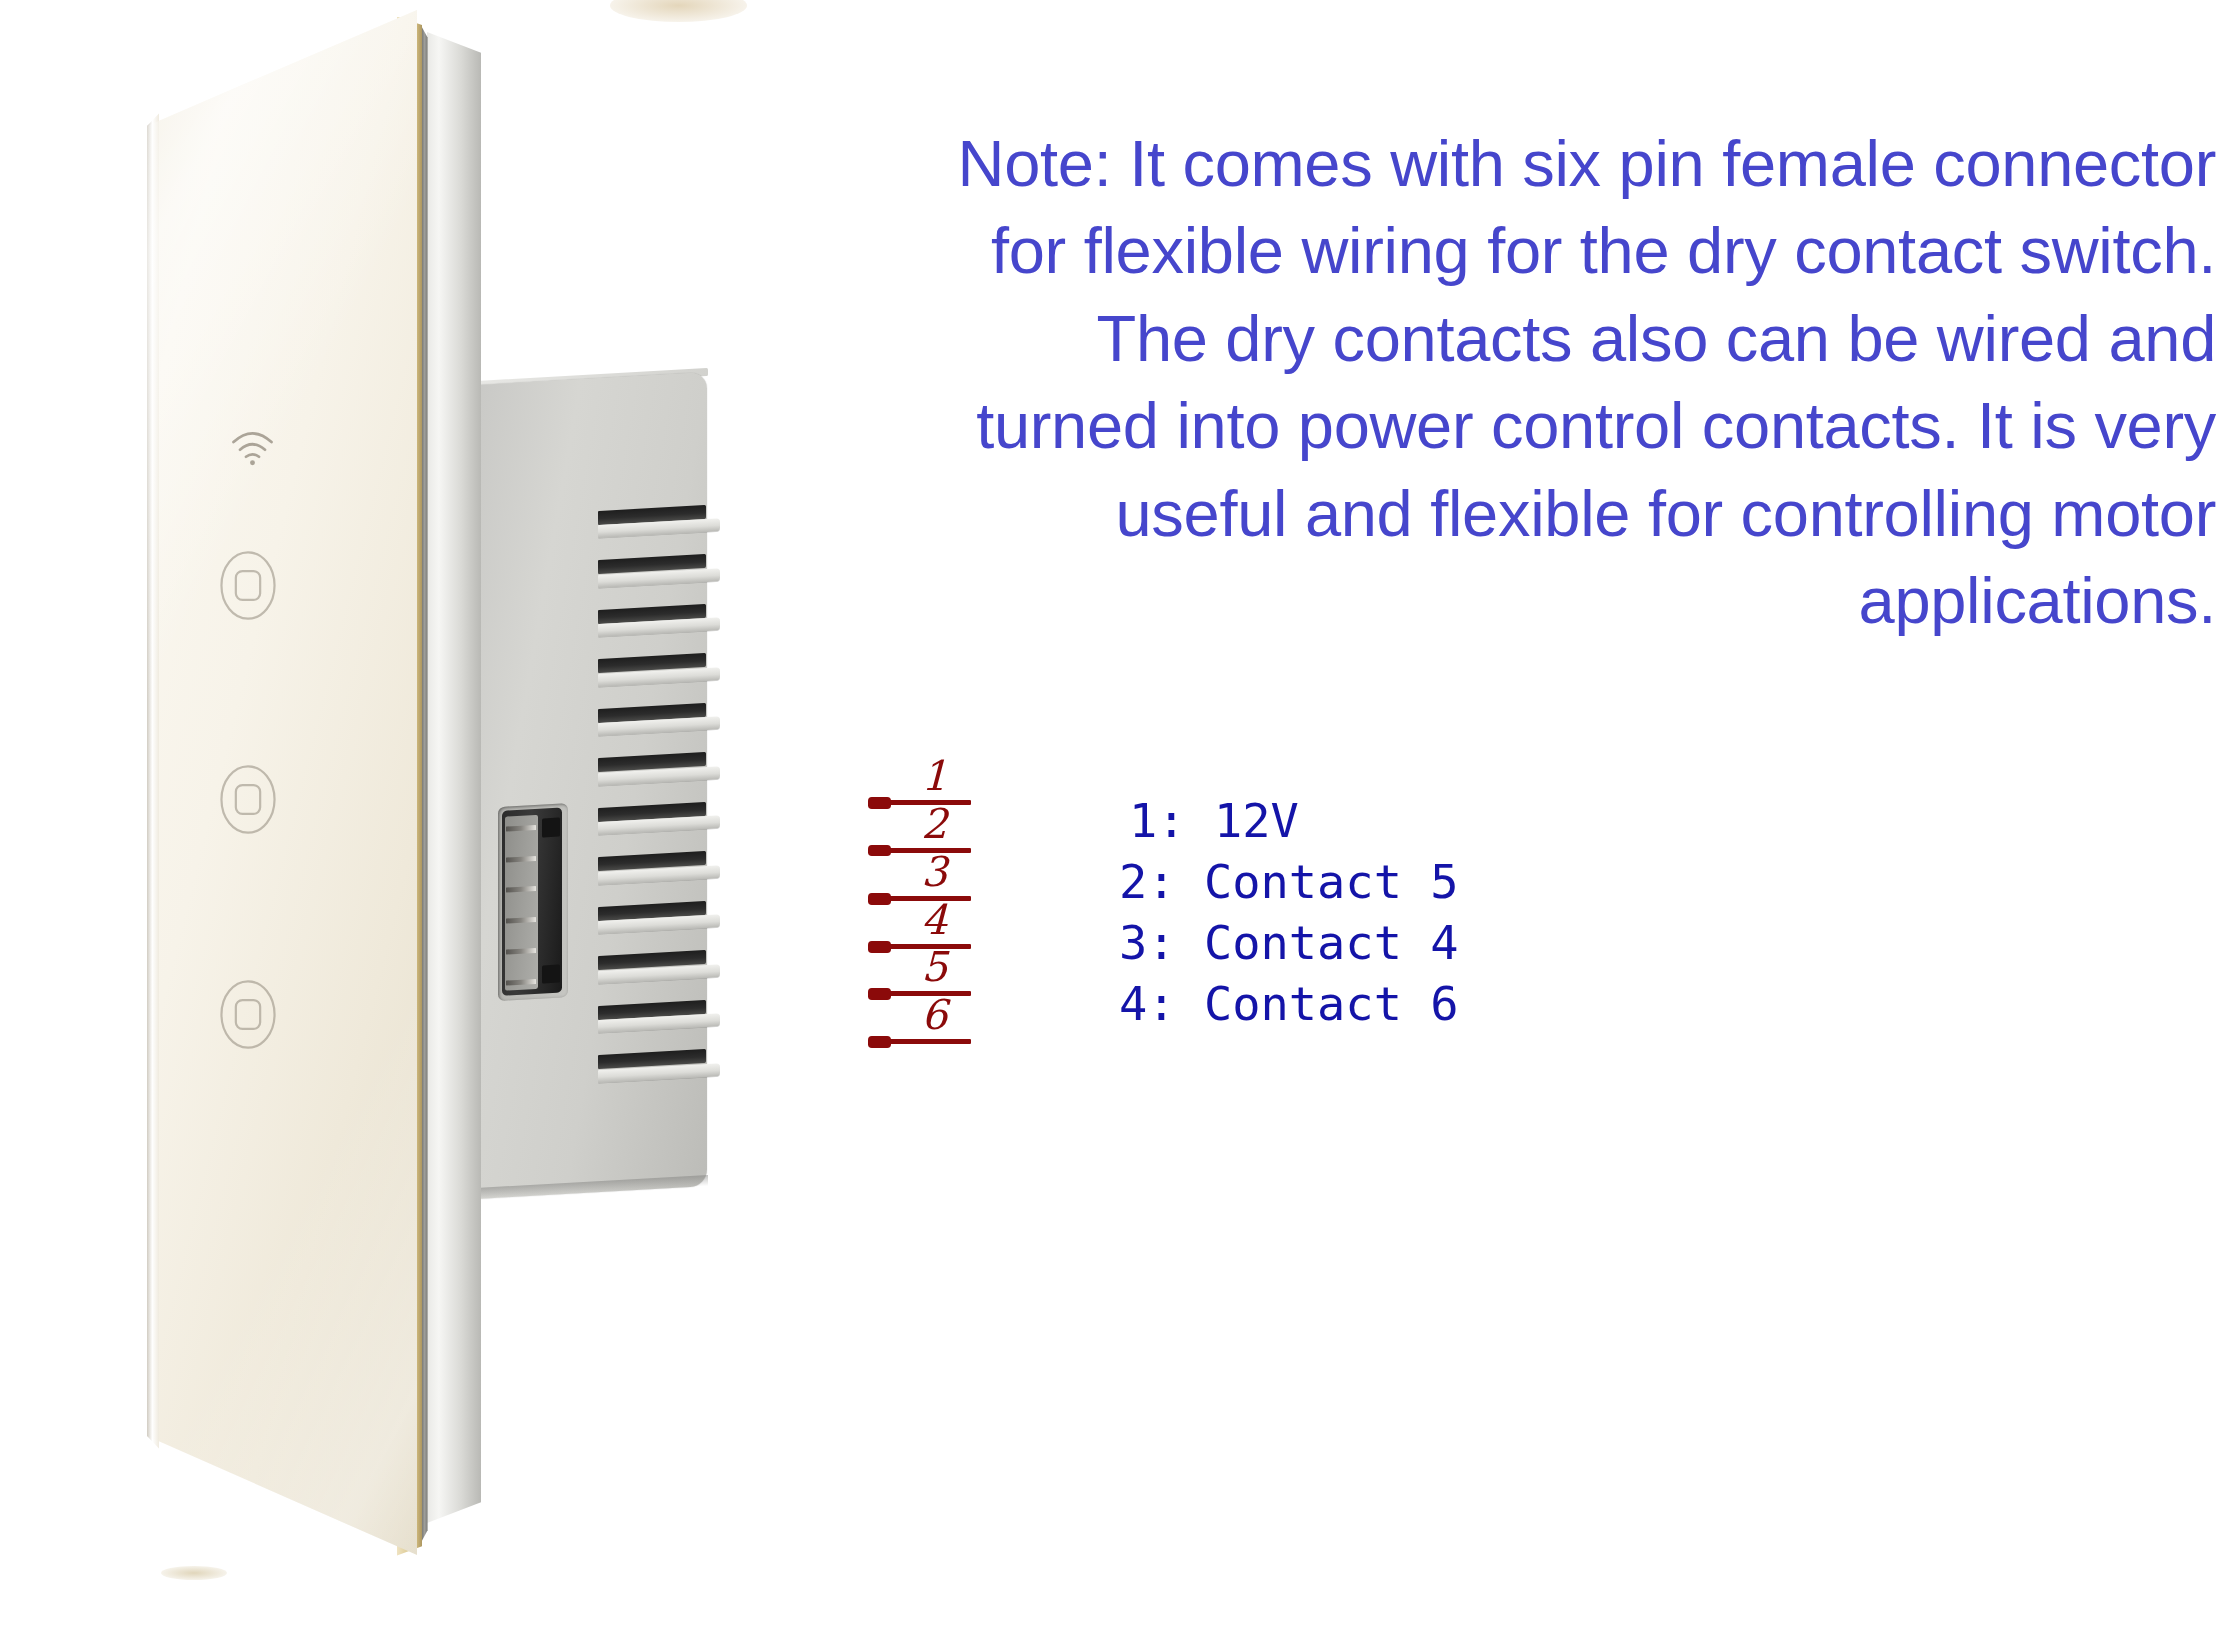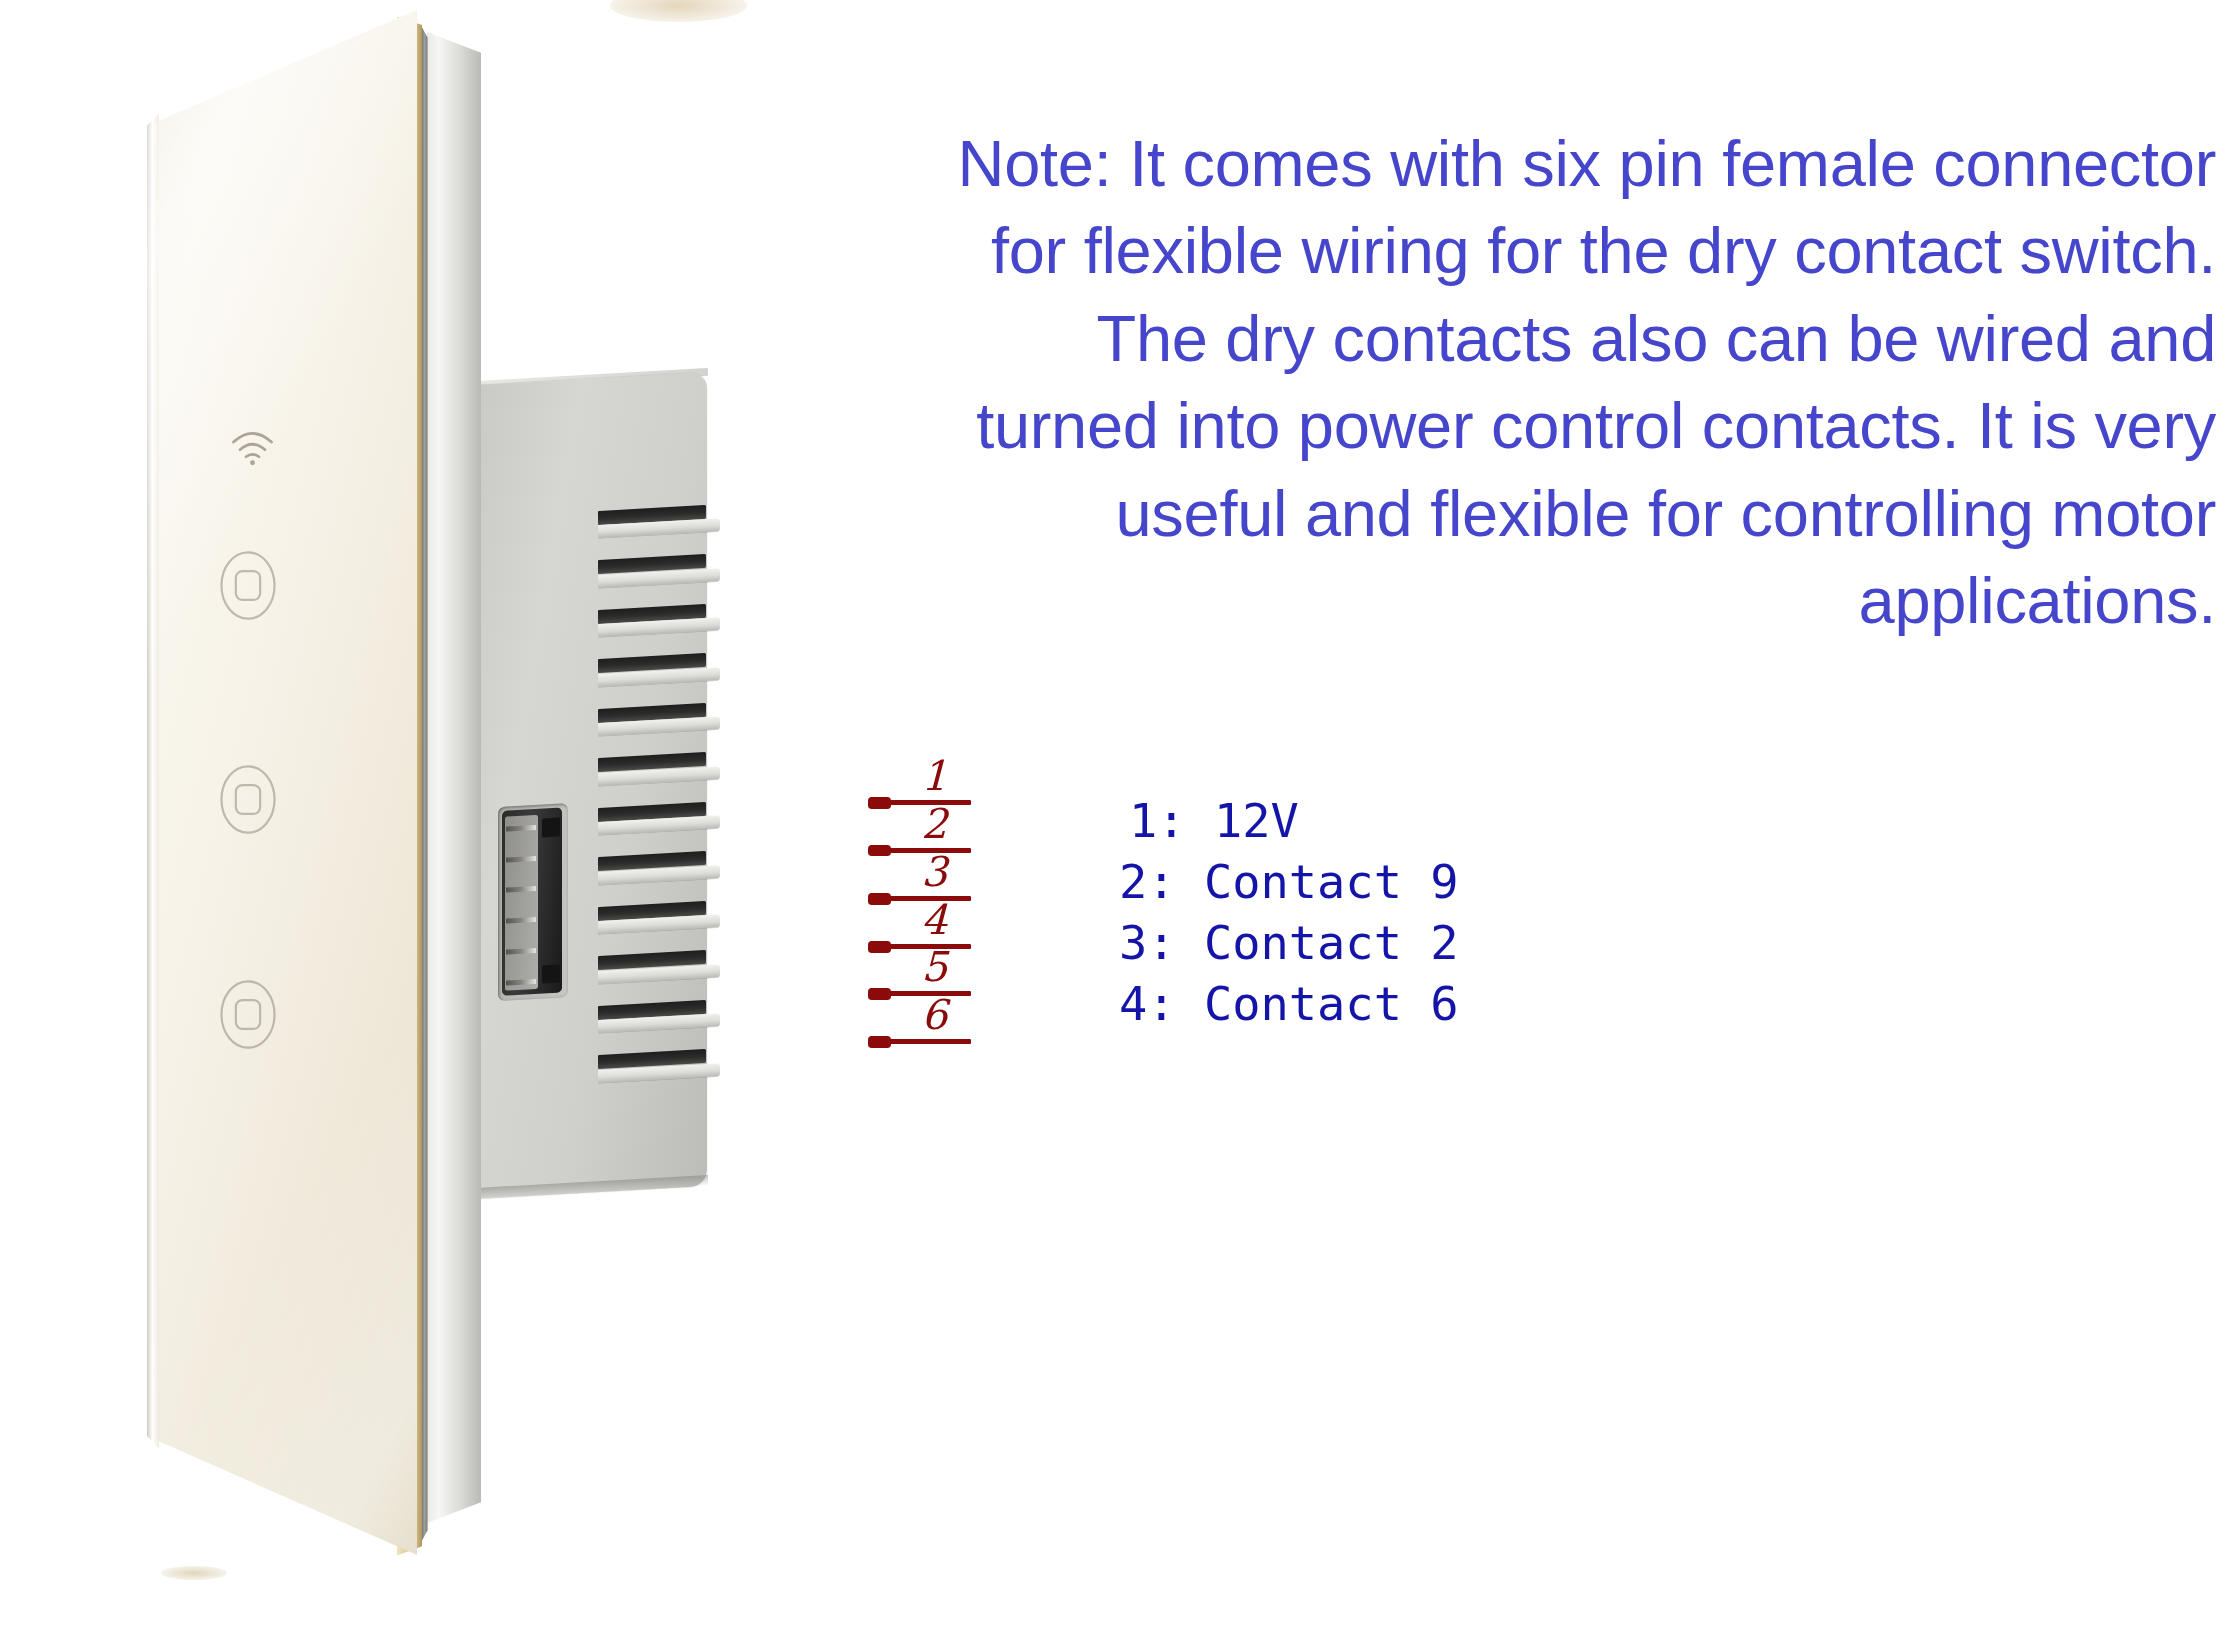--- a/index.html
+++ b/index.html
@@ -491,19 +491,19 @@
       </div>
       <div class="pin-row" style="top: 195px;">
         <div class="pin-number" style="color: rgb(139, 10, 10);">6</div>
         <div class="pin-line" style="background: rgb(139, 10, 10);"></div>
         <div class="pin-cap" style="background: rgb(139, 10, 10);"></div>
       </div>
     </div>
 
   <div id="pin-legend">
       <div class="legend-row" style="color: rgb(20, 20, 168); margin-left: 10px;">1: 12V</div>
-      <div class="legend-row" style="color: rgb(20, 20, 168);">2: Contact 9</div>
-      <div class="legend-row" style="color: rgb(20, 20, 168);">3: Contact 2</div>
+      <div class="legend-row" style="color: rgb(20, 20, 168);">2: Contact 5</div>
+      <div class="legend-row" style="color: rgb(20, 20, 168);">3: Contact 4</div>
       <div class="legend-row" style="color: rgb(20, 20, 168);">4: Contact 6</div>
     </div>
 
 </div>
 
 
 </body></html>

